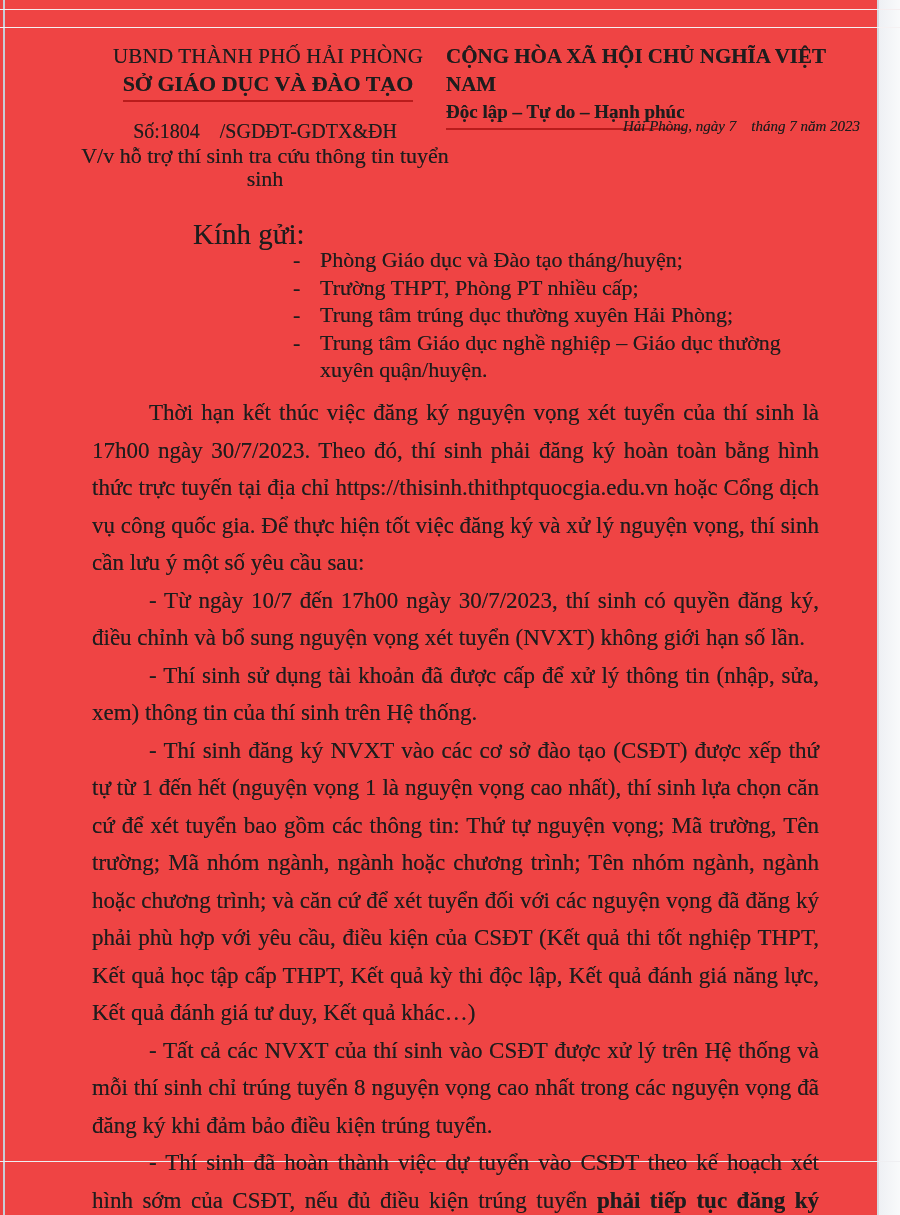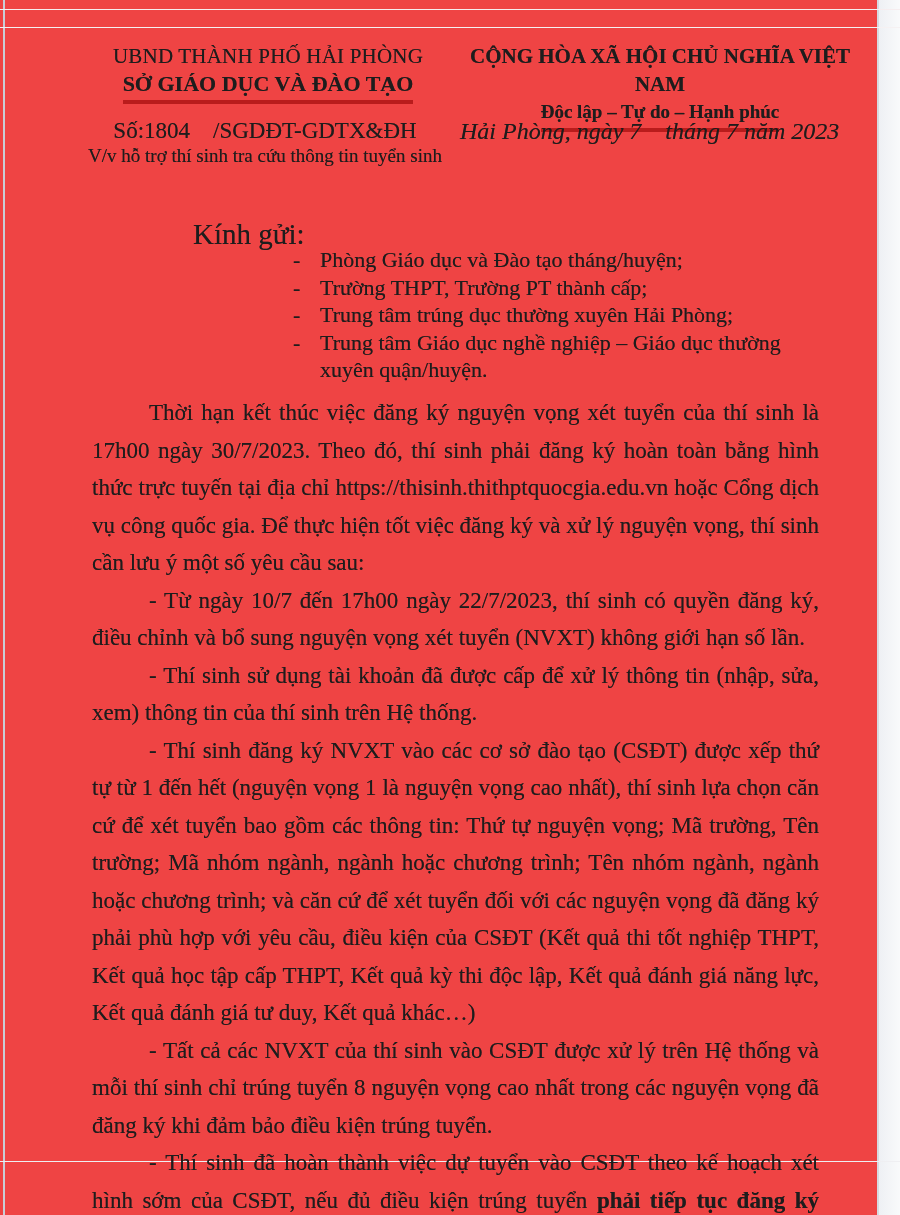--- a/index.html
+++ b/index.html
@@ -20,32 +20,32 @@
   .edge-right-band { position:absolute; left:879px; top:0; width:21px; height:1215px;
                      background:linear-gradient(to right,#eef0f4,#f9fafb); }
   .edge-top-a  { position:absolute; left:0; top:9px;  width:900px; height:1px; background:#f6edef; }
   .edge-top-b  { position:absolute; left:0; top:27px; width:900px; height:1px; background:#f5f1f2; }
   .edge-bottom { position:absolute; left:0; top:1161px; width:900px; height:1px; background:#efeff2; }
 
   .pre { white-space:pre-wrap; }
 
   
   .hdr-left  { position:absolute; left:86px;  top:42px; width:364px; text-align:center; }
-  .hdr-right { position:absolute; left:446px; top:42px; width:428px; text-align:center; }
+  .hdr-right { position:absolute; left:446px; top:42px; width:428px; text-align:left; }
   .org1 { font-size:21px; line-height:28px; font-weight:normal; letter-spacing:0.2px; }
   .org2 { font-size:22px; line-height:28px; font-weight:bold; }
   .nat1 { font-size:21px; line-height:28px; font-weight:bold; }
   .nat2 { font-size:19px; line-height:28px; font-weight:bold; }
-  .underlined { display:inline-block; border-bottom:4px solid #b91c1c; padding-bottom:2px; }
+  .underlined { display:inline-block; border-bottom:2px solid #b91c1c; padding-bottom:2px; }
 
   .ref-block  { position:absolute; left:70px;  top:118px; width:390px; text-align:center; }
-  .ref-number { font-size:23px; line-height:26px; }
-  .subject    { font-size:19px; line-height:23px; }
-  .date-block { position:absolute; left:460px; top:118px; width:400px; text-align:left;
-                font-style:italic; font-size:24px; }
+  .ref-number { font-size:20px; line-height:26px; }
+  .subject    { font-size:22px; line-height:23px; }
+  .date-block { position:absolute; left:460px; top:118px; width:400px; text-align:right;
+                font-style:italic; font-size:15px; }
 
   
   .kinh-gui { position:absolute; left:193px; top:218px; font-size:29px; }
   .recipients { position:absolute; left:293px; top:246px; width:545px; }
   .recipient { display:flex; font-size:22px; line-height:27.5px; }
   .recipient .dash { width:27px; flex:0 0 27px; }
   .recipient .txt  { flex:1; }
 
   
   .body-text { position:absolute; left:92px; top:394px; width:727px;
@@ -84,35 +84,35 @@
 
   <div class="kinh-gui">Kính gửi:</div>
 
   <div class="recipients">
     <div class="recipient">
       <span class="dash">-</span>
       <span class="txt">Phòng Giáo dục và Đào tạo tháng/huyện;</span>
     </div>
     <div class="recipient">
       <span class="dash">-</span>
-      <span class="txt">Trường THPT, Trường PT thành cấp;</span>
+      <span class="txt">Trường THPT, Phòng PT nhiều cấp;</span>
     </div>
     <div class="recipient">
       <span class="dash">-</span>
       <span class="txt">Trung tâm trúng dục thường xuyên Hải Phòng;</span>
     </div>
     <div class="recipient">
       <span class="dash">-</span>
       <span class="txt">Trung tâm Giáo dục nghề nghiệp – Giáo dục thường xuyên quận/huyện.</span>
     </div>
   </div>
 
   <div class="body-text">
     <p>Thời hạn kết thúc việc đăng ký nguyện vọng xét tuyển của thí sinh là 17h00 ngày 30/7/2023. Theo đó, thí sinh phải đăng ký hoàn toàn bằng hình thức trực tuyến tại địa chỉ https://thisinh.thithptquocgia.edu.vn hoặc Cổng dịch vụ công quốc gia. Để thực hiện tốt việc đăng ký và xử lý nguyện vọng, thí sinh cần lưu ý một số yêu cầu sau:</p>
-    <p>- Từ ngày 10/7 đến 17h00 ngày 22/7/2023, thí sinh có quyền đăng ký, điều chỉnh và bổ sung nguyện vọng xét tuyển (NVXT) không giới hạn số lần.</p>
+    <p>- Từ ngày 10/7 đến 17h00 ngày 30/7/2023, thí sinh có quyền đăng ký, điều chỉnh và bổ sung nguyện vọng xét tuyển (NVXT) không giới hạn số lần.</p>
     <p>- Thí sinh sử dụng tài khoản đã được cấp để xử lý thông tin (nhập, sửa, xem) thông tin của thí sinh trên Hệ thống.</p>
     <p>- Thí sinh đăng ký NVXT vào các cơ sở đào tạo (CSĐT) được xếp thứ tự từ 1 đến hết (nguyện vọng 1 là nguyện vọng cao nhất), thí sinh lựa chọn căn cứ để xét tuyển bao gồm các thông tin: Thứ tự nguyện vọng; Mã trường, Tên trường; Mã nhóm ngành, ngành hoặc chương trình; Tên nhóm ngành, ngành hoặc chương trình; và căn cứ để xét tuyển đối với các nguyện vọng đã đăng ký phải phù hợp với yêu cầu, điều kiện của CSĐT (Kết quả thi tốt nghiệp THPT, Kết quả học tập cấp THPT, Kết quả kỳ thi độc lập, Kết quả đánh giá năng lực, Kết quả đánh giá tư duy, Kết quả khác…)</p>
     <p>- Tất cả các NVXT của thí sinh vào CSĐT được xử lý trên Hệ thống và mỗi thí sinh chỉ trúng tuyển 8 nguyện vọng cao nhất trong các nguyện vọng đã đăng ký khi đảm bảo điều kiện trúng tuyển.</p>
     <p><span>- Thí sinh đã hoàn thành việc dự tuyển vào CSĐT theo kế hoạch xét hình sớm của CSĐT, nếu đủ điều kiện trúng tuyển </span><strong>phải tiếp tục đăng ký NVXT trên Hệ thống</strong></p>
 
   </div>
 
 </div>
 
 </body></html>

